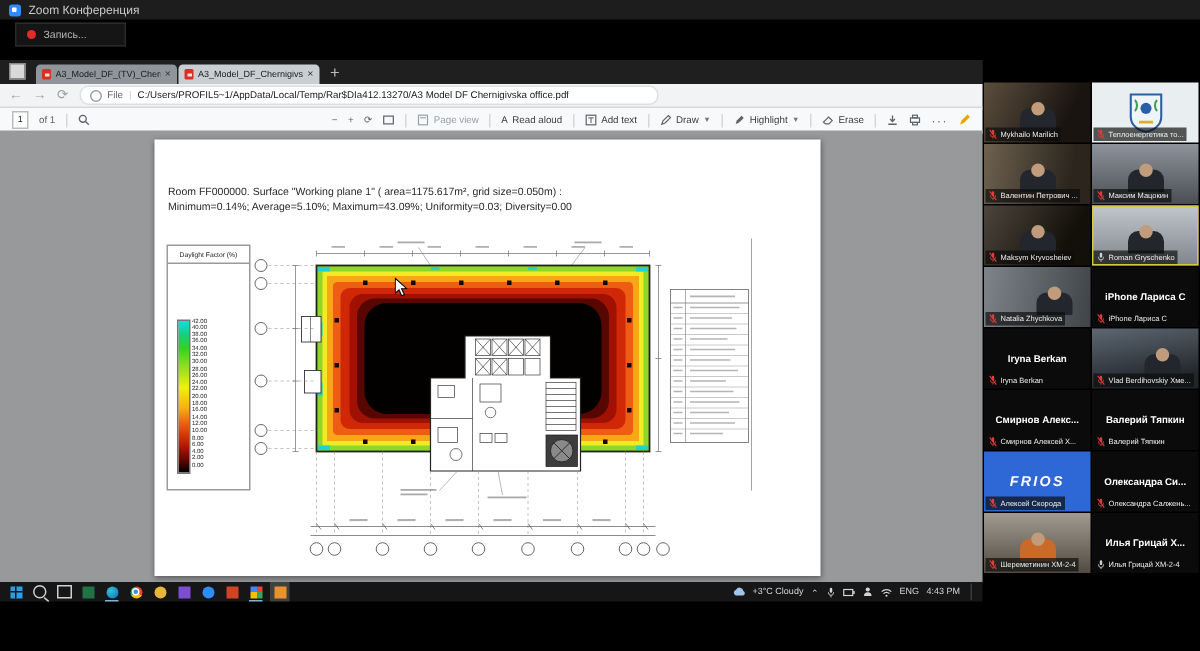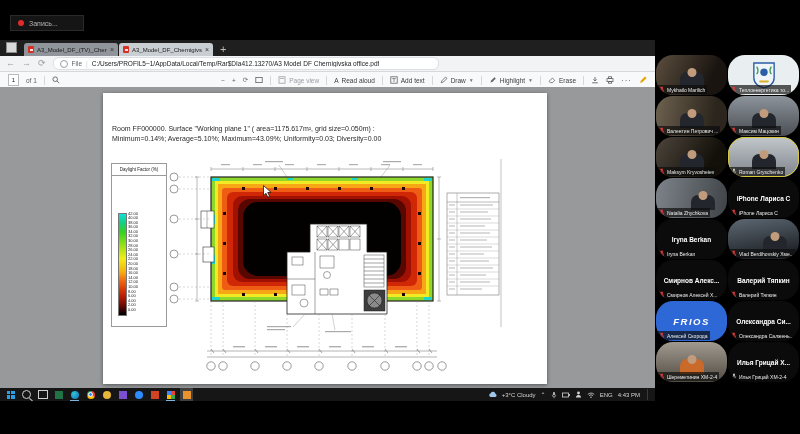--- a/index.html
+++ b/index.html
@@ -60,21 +60,21 @@
         background:linear-gradient(to bottom,#12dede 0%,#12d07e 9%,#34d31e 18%,#8fdf1c 30%,#f0ee16 44%,#f6b212 57%,#ee6410 67%,#d43206 76%,#a81404 84%,#5e0600 92%,#140000 98%,#000 100%);}
   #legend-values{position:absolute;left:16px;top:47.5px;font-size:4px;color:#222;}
   #legend-values div{height:4.6px;line-height:4.6px;}
 
   .plansvg{position:absolute;left:64px;top:64px;}
   .cursor{position:absolute;left:160px;top:92px;}
 
   
   .panel{position:absolute;left:656px;top:55px;width:144px;display:grid;grid-template-columns:71px 71px;
          grid-auto-rows:40px;gap:1px;background:#000;}
-  .tile{position:relative;background:#0b0b0b;overflow:hidden;border-radius:17px;}
+  .tile{position:relative;background:#0b0b0b;overflow:hidden;}
   .tile.active-speaker{outline:1.5px solid #d8c93a;outline-offset:-1.5px;z-index:2;}
   .ctext{position:absolute;inset:0;display:flex;align-items:center;justify-content:center;
          font-size:6.5px;font-weight:bold;color:#fff;text-align:center;padding:0 2px;}
   .logotext{position:absolute;inset:0;display:flex;align-items:center;justify-content:center;
             font-size:9.5px;font-weight:bold;font-style:italic;color:#fff;letter-spacing:1.5px;}
   .crestwrap{position:absolute;inset:0;display:flex;align-items:center;justify-content:center;}
   .nlabel{position:absolute;left:1px;bottom:1px;display:flex;align-items:center;gap:2px;
           background:rgba(12,12,12,.68);padding:1px 2px;max-width:66px;overflow:hidden;}
   .nlabel span{font-size:5px;color:#ececec;white-space:nowrap;}
   .mic{color:#e23b3b;flex:none;}
@@ -121,20 +121,24 @@
   .tray{margin-left:auto;display:flex;align-items:center;gap:5px;font-size:6px;color:#d5d5d5;}
   .trayico{flex:none;display:block;}
   .chev{font-size:6px;color:#d5d5d5;}
   .deskbtn{width:3px;height:11px;border-left:1px solid #3a3a3a;margin-left:2px;}
 </style>
 </head>
 <body>
 
 <div id="screen">
 
+  <div class="ztitle">
+    <span class="zicon"></span>
+    <span class="ztext">Zoom Конференция</span>
+  </div>
 
   <div class="rec">
     <span class="recdot"></span>
     <span class="rectext">Запись...</span>
   </div>
 
   <div class="browser">
 
     <div class="tabstrip">
       <span class="winicon"></span>

